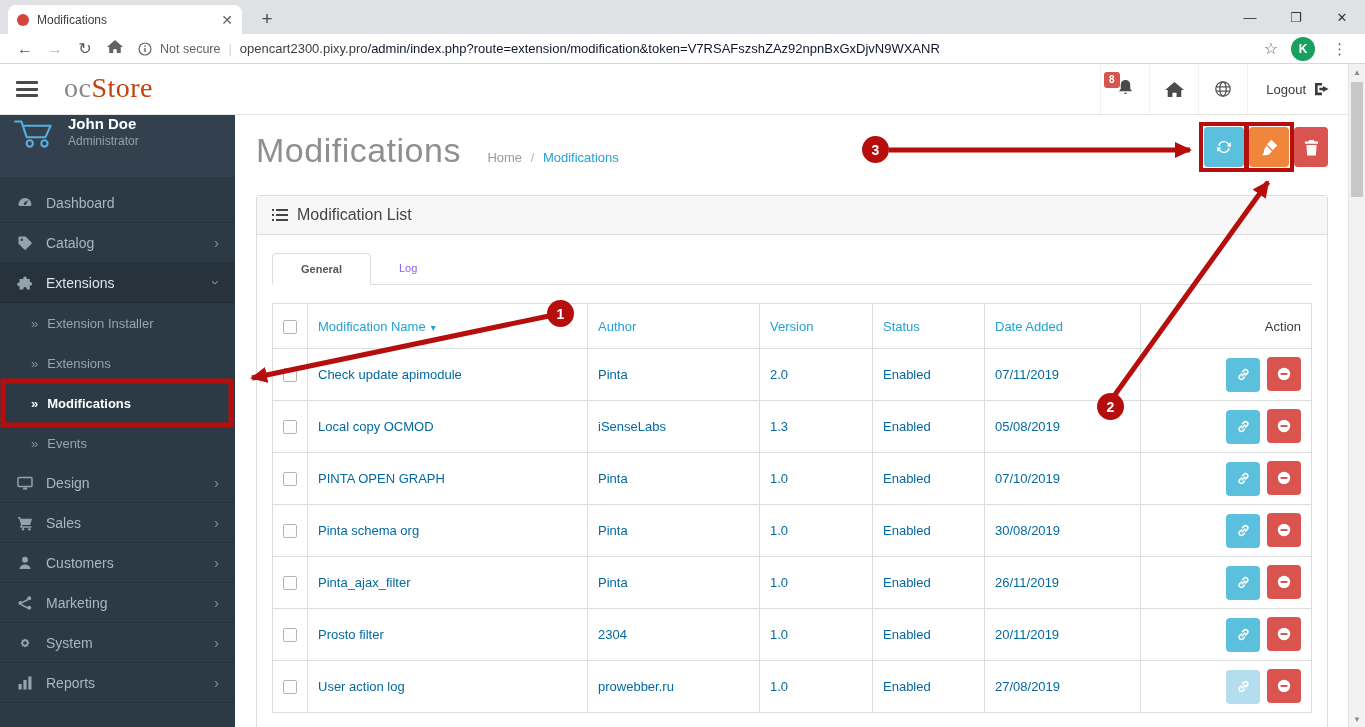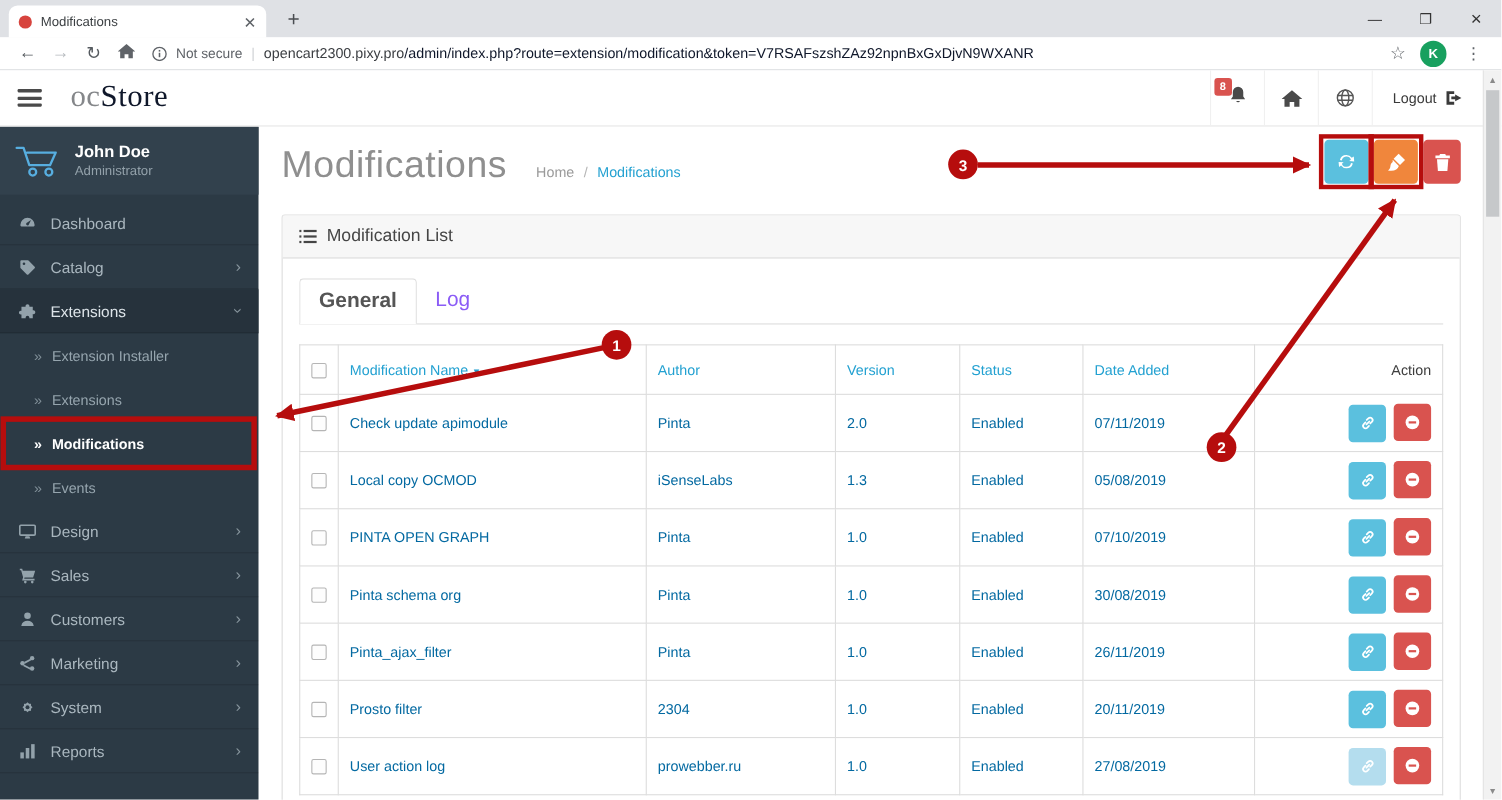--- a/index.html
+++ b/index.html
@@ -28,30 +28,30 @@
   .star{font-size:16px;color:#5f6368;cursor:pointer}
   .b-avatar{width:24px;height:24px;border-radius:50%;background:#18a05f;color:#fff;font-size:12px;font-weight:bold;display:flex;align-items:center;justify-content:center;cursor:pointer}
   .dots{font-size:15px;color:#5f6368;cursor:pointer;padding:0 4px}
 
   
   .admin-header{position:absolute;top:64px;left:0;width:100%;height:51px;background:#fff;border-bottom:1px solid #e6e6e6;z-index:2}
   .burger{position:absolute;left:16px;top:15px;width:22px;height:20px;display:flex;flex-direction:column;justify-content:space-between;padding:2px 0;cursor:pointer}
   .burger i{display:block;height:3px;background:#4a4a4a;border-radius:1px}
   .logo{position:absolute;left:64px;top:8px;font-family:"Liberation Serif",serif;font-size:28px;letter-spacing:.5px;cursor:pointer}
   .logo .oc{color:#85878a}
-  .logo .store{color:#0f172a}
+  .logo .store{color:#c2410c}
   .hd-right{position:absolute;right:17px;top:0;height:50px;display:flex;align-items:stretch}
   .hd-item{width:49px;display:flex;align-items:center;justify-content:center;border-left:1px solid #f0f0f0;cursor:pointer}
   .hd-item.hd-logout{width:auto;padding:0 18px;gap:8px;font-size:13px;color:#3a3a3a}
   .bell-wrap{position:relative;display:inline-block}
   .notif-badge{position:absolute;top:-6px;left:-12px;min-width:16px;height:16px;background:#d9534f;color:#fff;font-size:10px;font-weight:bold;border-radius:3px;display:flex;align-items:center;justify-content:center;padding:0 3px}
 
   
   .sidebar{position:absolute;left:0;top:115px;width:235px;bottom:0;background:#2c3a45;z-index:1}
-  .profile{height:62px;background:#32414d;display:flex;align-items:center;padding:0 12px;gap:10px}
+  .profile{height:62px;background:#32414d;display:flex;align-items:flex-start;padding:0 12px;gap:10px}
   .p-name{color:#fff;font-size:15px;font-weight:bold;line-height:1.25}
   .p-role{color:#93a1aa;font-size:12px}
   .side-menu{padding-top:6px}
   .side-item{height:40px;display:flex;align-items:center;padding:0 16px;gap:12px;color:#aab7bf;font-size:14px;border-bottom:1px solid rgba(0,0,0,.14);cursor:pointer}
   .side-item .s-icon{width:18px;display:flex;justify-content:center;color:#93a2ab}
   .side-item .chev{margin-left:auto;color:#87959d;font-size:15px;line-height:1}
   .side-item .chev.down{transform:rotate(90deg)}
   .side-item.open{background:#26323c;color:#dde4e9}
   .side-sub{height:40px;display:flex;align-items:center;padding:0 14px 0 31px;gap:9px;color:#96a5ae;font-size:13px;cursor:pointer}
   .side-sub .sub-icon{font-size:13px;color:#7e8d96}
@@ -69,21 +69,21 @@
   .toolbar{position:absolute;top:12px;right:20px;display:flex;gap:5px}
   .tool-btn{width:40px;height:40px;border-radius:4px;display:flex;align-items:center;justify-content:center;cursor:pointer}
   .tool-refresh{background:#5bc0de}
   .tool-clear{background:#f0863c}
   .tool-delete{background:#d9534f;width:34px}
 
   .panel{margin:0 20px 0 21px;border:1px solid #ddd;border-radius:3px}
   .panel-heading{height:39px;background:#f7f7f7;border-bottom:1px solid #ddd;display:flex;align-items:center;gap:9px;padding:0 15px;font-size:16px;color:#454545}
   .panel-body{padding:18px 15px}
   .tabs{display:flex;border-bottom:1px solid #ddd}
-  .tab-item{padding:9px 17px;font-size:19px;cursor:pointer}
+  .tab-item{padding:9px 28px;font-size:11px;cursor:pointer}
   .tab-item.active{border:1px solid #ddd;border-bottom:1px solid #fff;margin-bottom:-1px;border-radius:4px 4px 0 0;color:#555;font-weight:bold;background:#fff}
   .tab-item.inactive{color:#8b5cf6}
 
   table.mod{width:100%;border-collapse:collapse;margin-top:18px;font-size:13px;border:1px solid #ddd}
   table.mod th,table.mod td{border:1px solid #ddd;padding:0 10px;vertical-align:middle}
   table.mod th{height:45px;text-align:left;font-weight:normal;color:#23a1d1;cursor:pointer}
   table.mod th.col-action,table.mod td.col-action{text-align:right}
   table.mod th.col-action{color:#3d3d3d;cursor:default}
   table.mod td{height:52px;color:#0369a1}
   .col-cb{width:30px;text-align:center}

